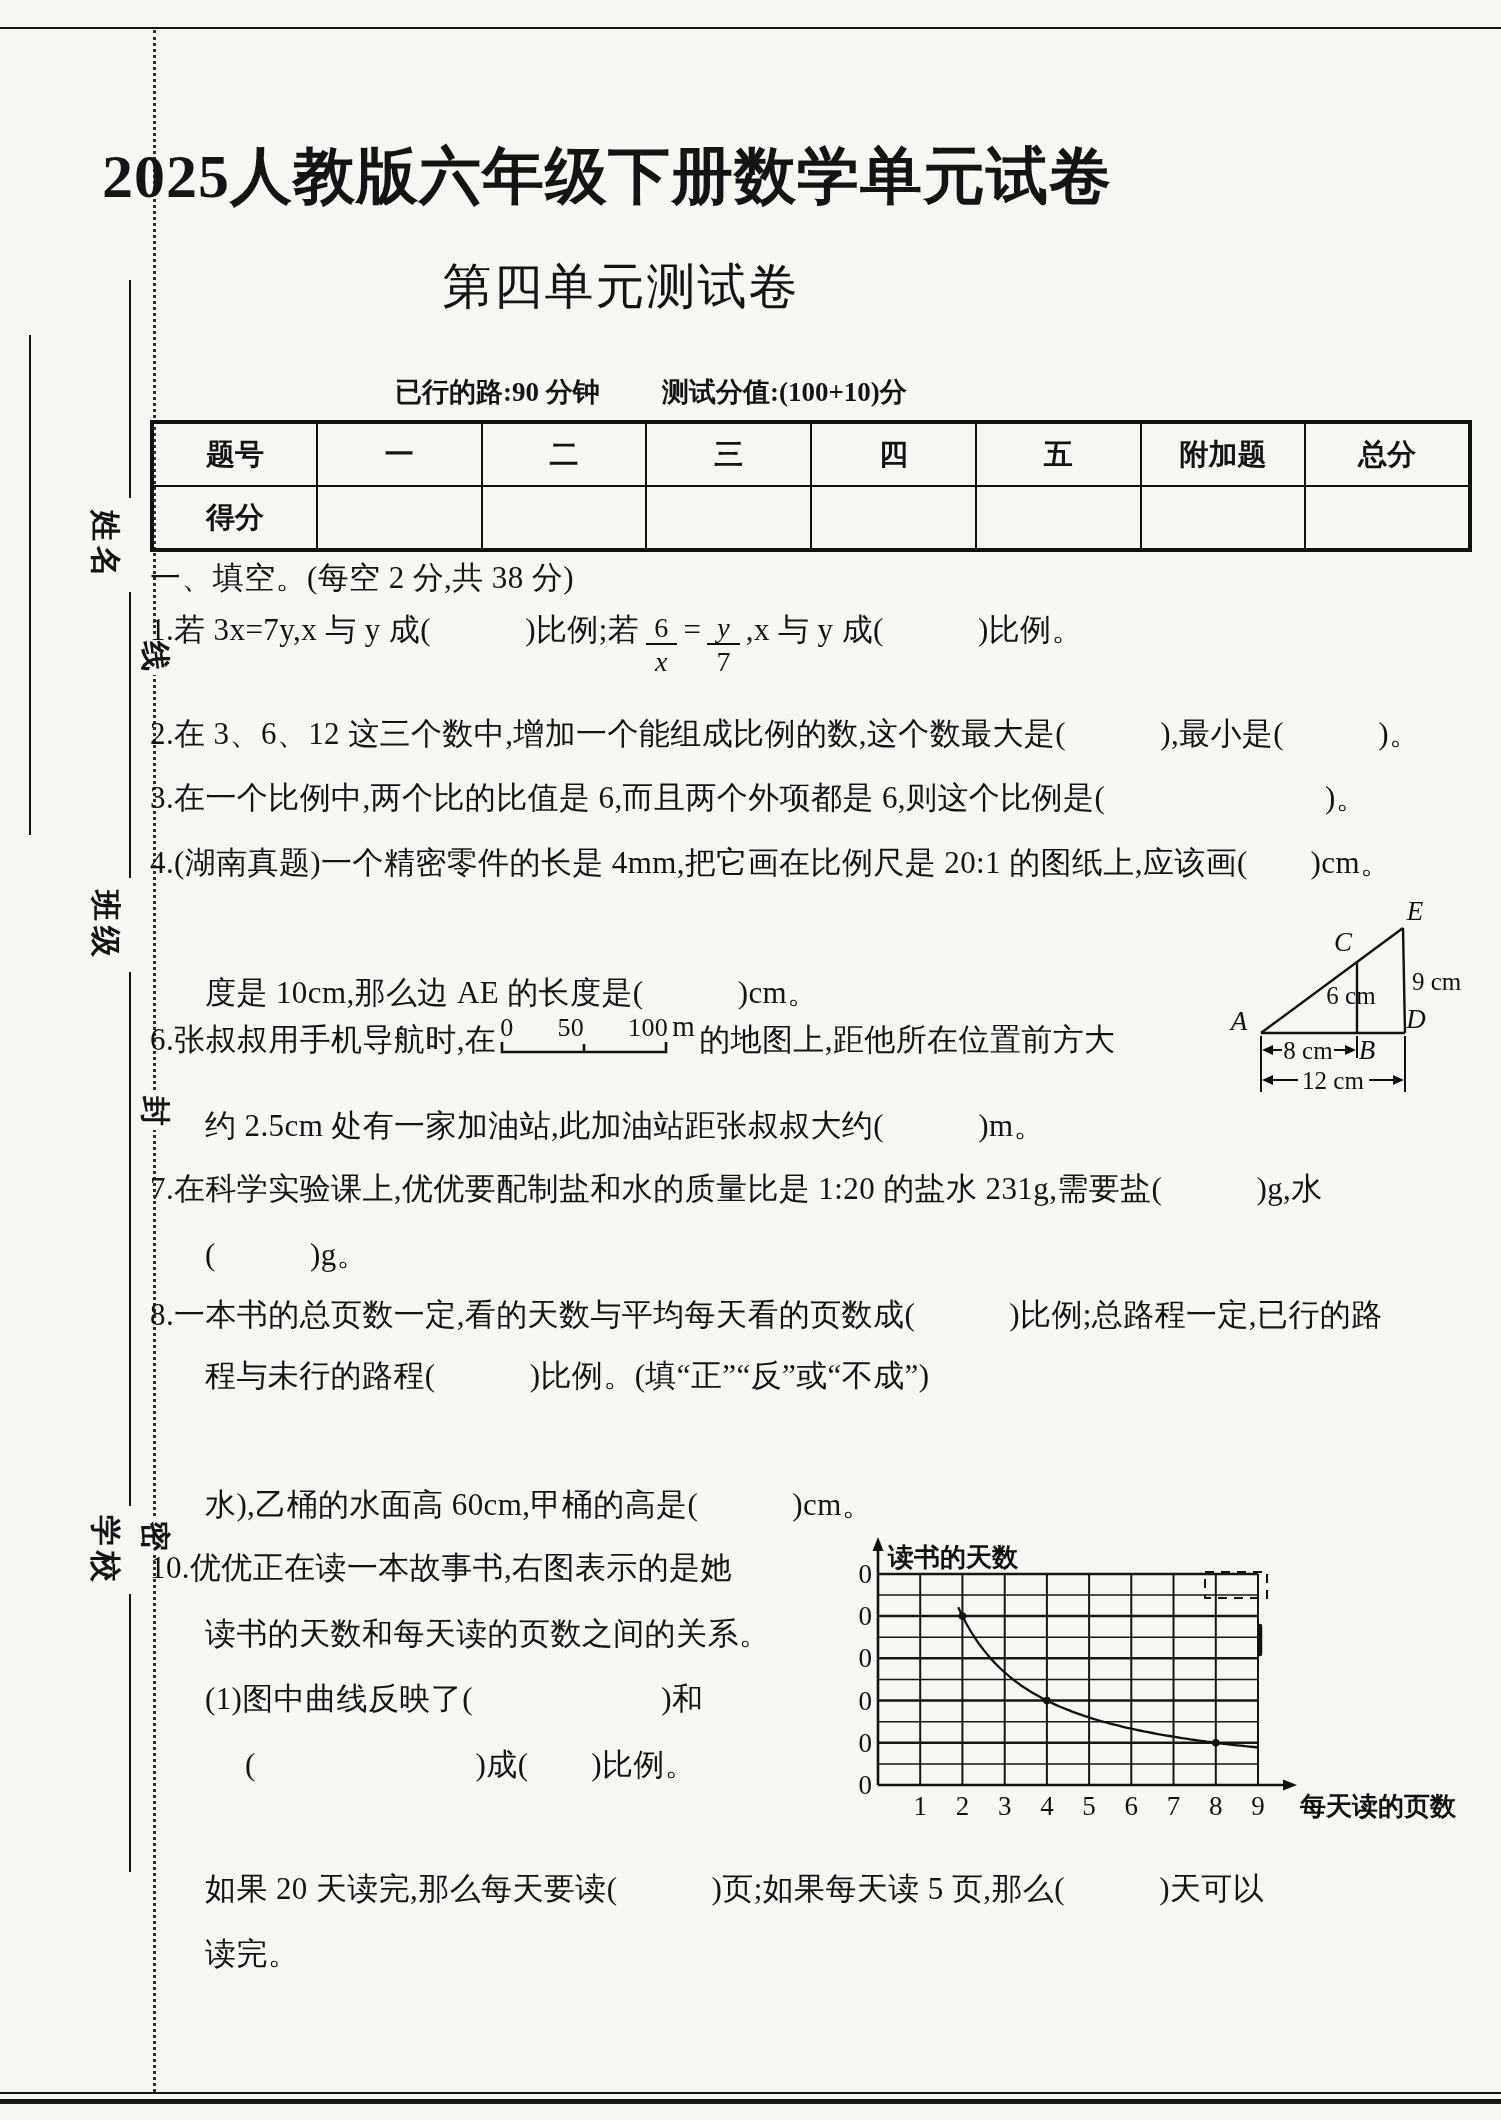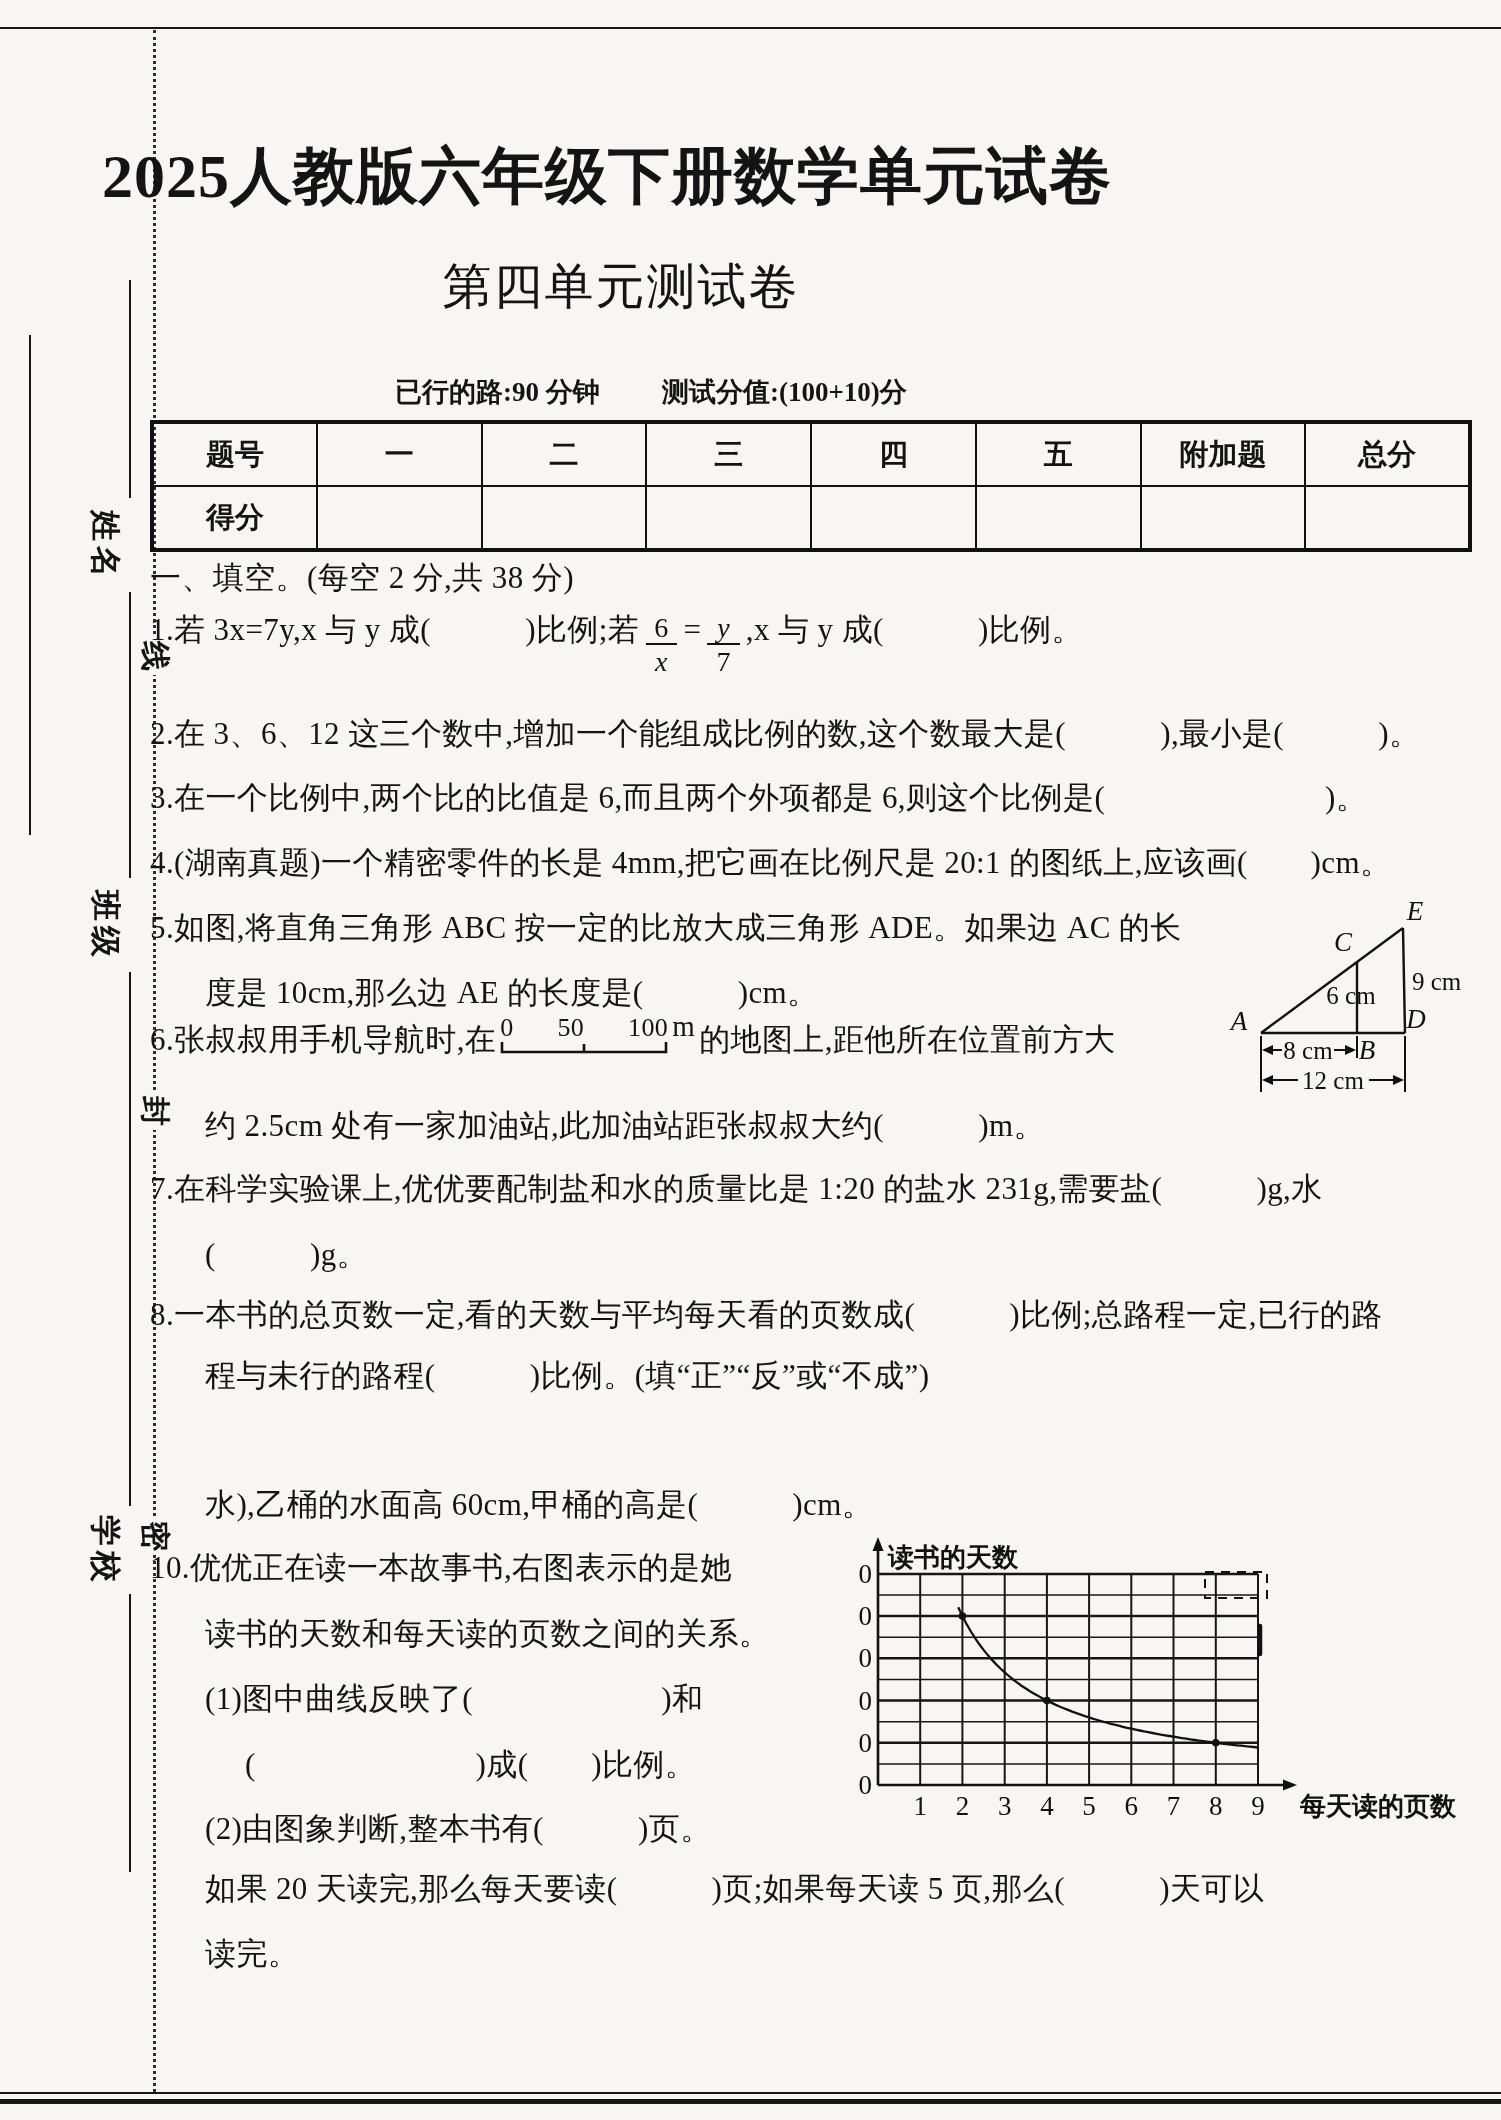--- a/index.html
+++ b/index.html
@@ -101,21 +101,20 @@
     <span class="frac">
       <span class="fnum it">y</span>
       <span class="fden">7</span>
     </span>
     <span>,x 与 y 成(　　　)比例。</span>
   </div>
 
   <div class="line" style="left:150px;top:716px">2.在 3、6、12 这三个数中,增加一个能组成比例的数,这个数最大是(　　　),最小是(　　　)。</div>
   <div class="line" style="left:150px;top:780px">3.在一个比例中,两个比的比值是 6,而且两个外项都是 6,则这个比例是(　　　　　　　)。</div>
   <div class="line" style="left:150px;top:845px">4.(湖南真题)一个精密零件的长是 4mm,把它画在比例尺是 20:1 的图纸上,应该画(　　)cm。</div>
-  <div class="line" style="left:150px;top:910px">5.如图,将直角三角形 ABC 按一定的比放大成三角形 ADE。如果边 AC 的长</div>
   <div class="line" style="left:205px;top:975px">度是 10cm,那么边 AE 的长度是(　　　)cm。</div>
 
   <div class="line mathline" style="left:150px;top:1022px;height:72px">
     <span>6.张叔叔用手机导航时,在</span>
     <span class="scalebar">
       <span class="sb-nums">
         <span>0</span>
         <span>50</span>
         <span>100</span>
       </span>
@@ -131,21 +130,20 @@
   <div class="line" style="left:150px;top:1171px">7.在科学实验课上,优优要配制盐和水的质量比是 1:20 的盐水 231g,需要盐(　　　)g,水</div>
   <div class="line" style="left:205px;top:1237px">(　　　)g。</div>
   <div class="line" style="left:150px;top:1297px">8.一本书的总页数一定,看的天数与平均每天看的页数成(　　　)比例;总路程一定,已行的路</div>
   <div class="line" style="left:205px;top:1358px">程与未行的路程(　　　)比例。(填“正”“反”或“不成”)</div>
   <div class="line" style="left:205px;top:1487px">水),乙桶的水面高 60cm,甲桶的高是(　　　)cm。</div>
 
   <div class="line" style="left:150px;top:1550px">10.优优正在读一本故事书,右图表示的是她</div>
   <div class="line" style="left:205px;top:1616px">读书的天数和每天读的页数之间的关系。</div>
   <div class="line" style="left:205px;top:1681px">(1)图中曲线反映了(　　　　　　)和</div>
   <div class="line" style="left:245px;top:1747px">(　　　　　　　)成(　　)比例。</div>
-  <div class="line" style="left:205px;top:1811px">(2)由图象判断,整本书有(　　　)页。</div>
   <div class="line" style="left:205px;top:1871px">如果 20 天读完,那么每天要读(　　　)页;如果每天读 5 页,那么(　　　)天可以</div>
   <div class="line" style="left:205px;top:1936px">读完。</div>
 
   <svg style="position:absolute;left:1206px;top:878px" width="300" height="260" viewBox="0 0 300 260">
     <line x1="55" y1="155" x2="199" y2="155" stroke="#111" stroke-width="2.4"></line>
     <line x1="55" y1="155" x2="197" y2="50" stroke="#111" stroke-width="2.4"></line>
     <line x1="199" y1="155" x2="197" y2="50" stroke="#111" stroke-width="2.4"></line>
     <line x1="151" y1="155" x2="151" y2="84" stroke="#111" stroke-width="2.4"></line>
 
     <line x1="55" y1="158" x2="55" y2="214" stroke="#111" stroke-width="2"></line>

